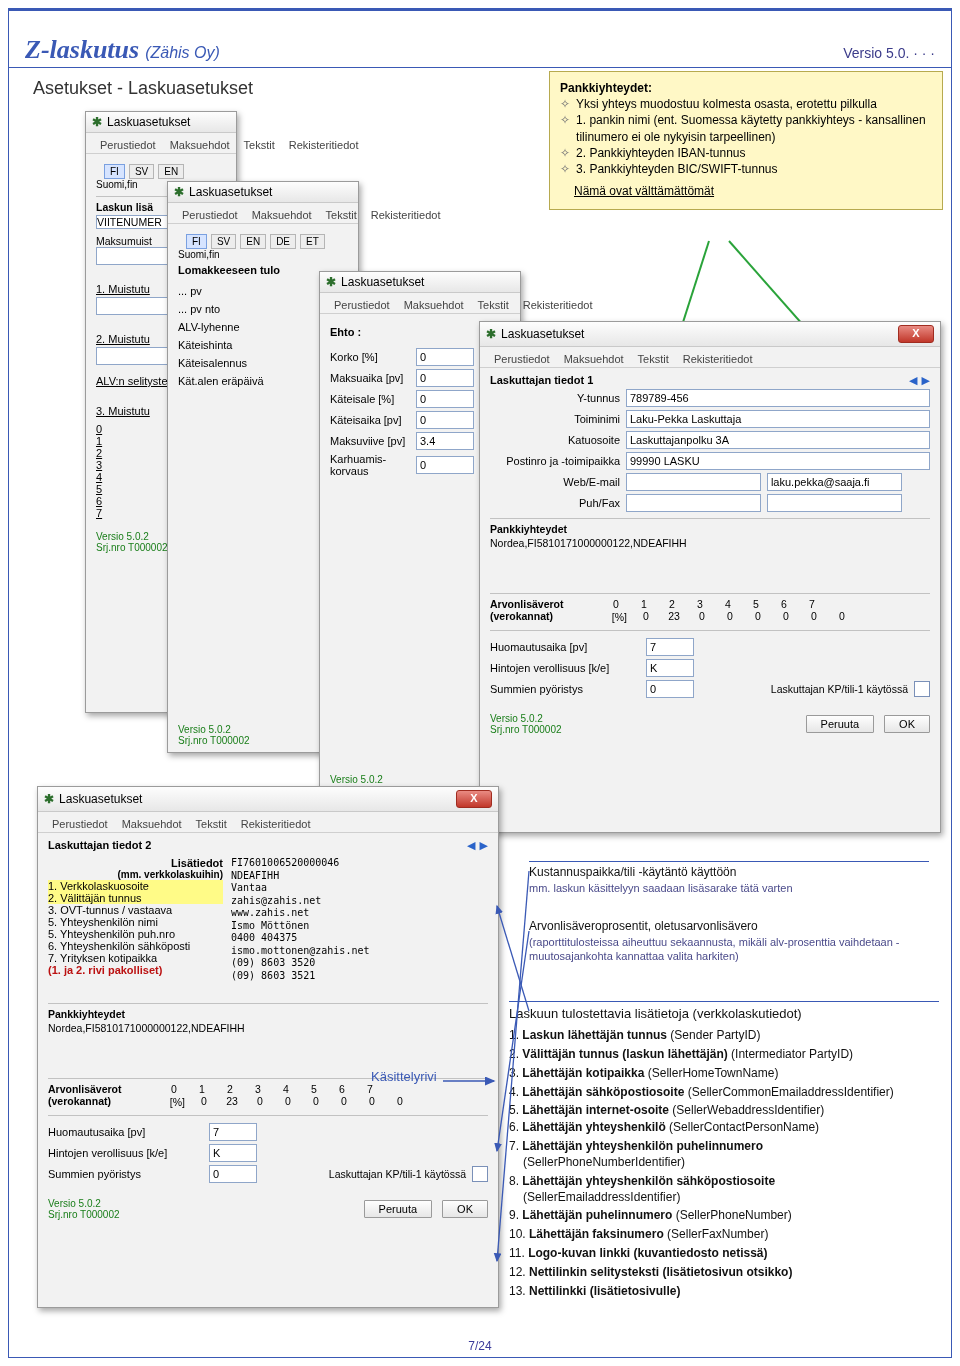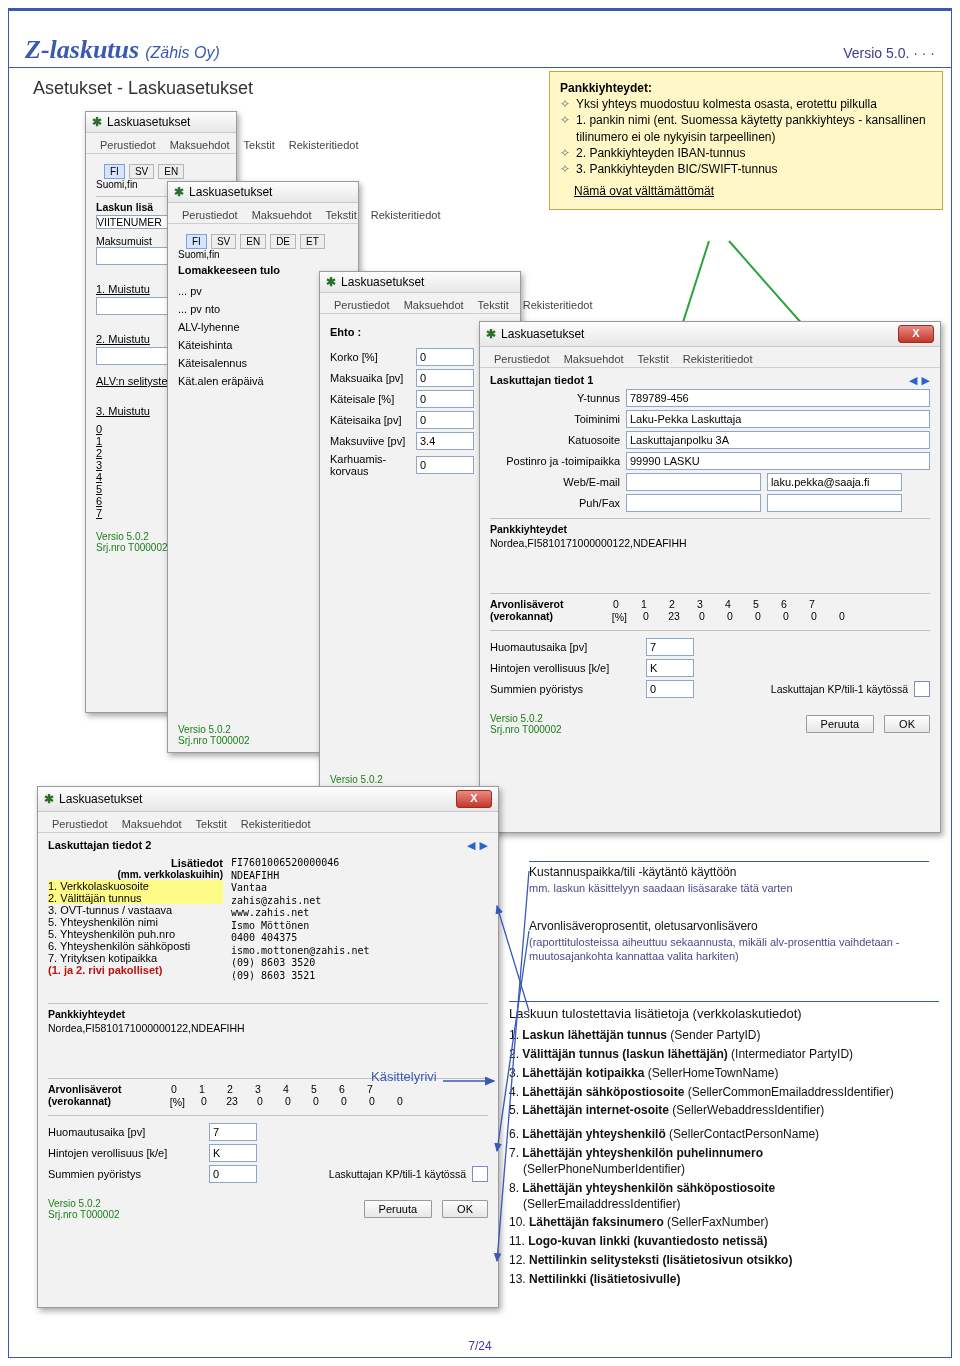--- a/index.html
+++ b/index.html
@@ -587,24 +587,25 @@
     <div class="sub">(raporttitulosteissa aiheuttuu sekaannusta, mikäli alv-prosenttia vaihdetaan - muutosajankohta kannattaa valita harkiten)</div>
   </div>
 
   <div class="anno" style="top:990px; left:500px; width:430px;">
     <div style="font-size:13px;">Laskuun tulostettavia lisätietoja (verkkolaskutiedot)</div>
     <div id="anno3-list" style="margin-top:6px;">
         <div style="margin-bottom: 3px;">1. <span class="b">Laskun lähettäjän tunnus</span> (Sender PartyID)</div>
         <div style="margin-bottom: 3px;">2. <span class="b">Välittäjän tunnus (laskun lähettäjän)</span> (Intermediator PartyID)</div>
         <div style="margin-bottom: 3px;">3. <span class="b">Lähettäjän kotipaikka</span> (SellerHomeTownName)</div>
         <div style="margin-bottom: 3px;">4. <span class="b">Lähettäjän sähköpostiosoite</span> (SellerCommonEmailaddressIdentifier)</div>
-        <div style="margin-bottom: 8px;">5. <span class="b">Lähettäjän internet-osoite</span> (SellerWebaddressIdentifier)</div>
+        <div style="margin-bottom: 1px;">5. <span class="b">Lähettäjän internet-osoite</span> (SellerWebaddressIdentifier)</div>
         <div style="margin-bottom: 3px;">6. <span class="b">Lähettäjän yhteyshenkilö</span> (SellerContactPersonName)</div>
         <div style="margin-bottom: 3px;">7. <span class="b">Lähettäjän yhteyshenkilön puhelinnumero</span><br><span style="margin-left:14px;">(SellerPhoneNumberIdentifier)</span></div>
         <div style="margin-bottom: 3px;">8. <span class="b">Lähettäjän yhteyshenkilön sähköpostiosoite</span><br><span style="margin-left:14px;">(SellerEmailaddressIdentifier)</span></div>
+        <div style="margin-bottom: 3px;">9. <span class="b">Lähettäjän puhelinnumero</span> (SellerPhoneNumber)</div>
         <div style="margin-bottom: 3px;">10. <span class="b">Lähettäjän faksinumero</span> (SellerFaxNumber)</div>
         <div style="margin-bottom: 3px;">11. <span class="b">Logo-kuvan linkki (kuvantiedosto netissä)</span></div>
         <div style="margin-bottom: 3px;">12. <span class="b">Nettilinkin selitysteksti (lisätietosivun otsikko)</span></div>
         <div style="margin-bottom: 1px;">13. <span class="b">Nettilinkki (lisätietosivulle)</span></div>
       </div>
   </div>
 
   <svg class="arrow-svg" style="top:780px; left:480px; width:60px; height:480px;">
     <defs>
         <marker id="ah3" markerWidth="8" markerHeight="8" refX="6" refY="3" orient="auto">

